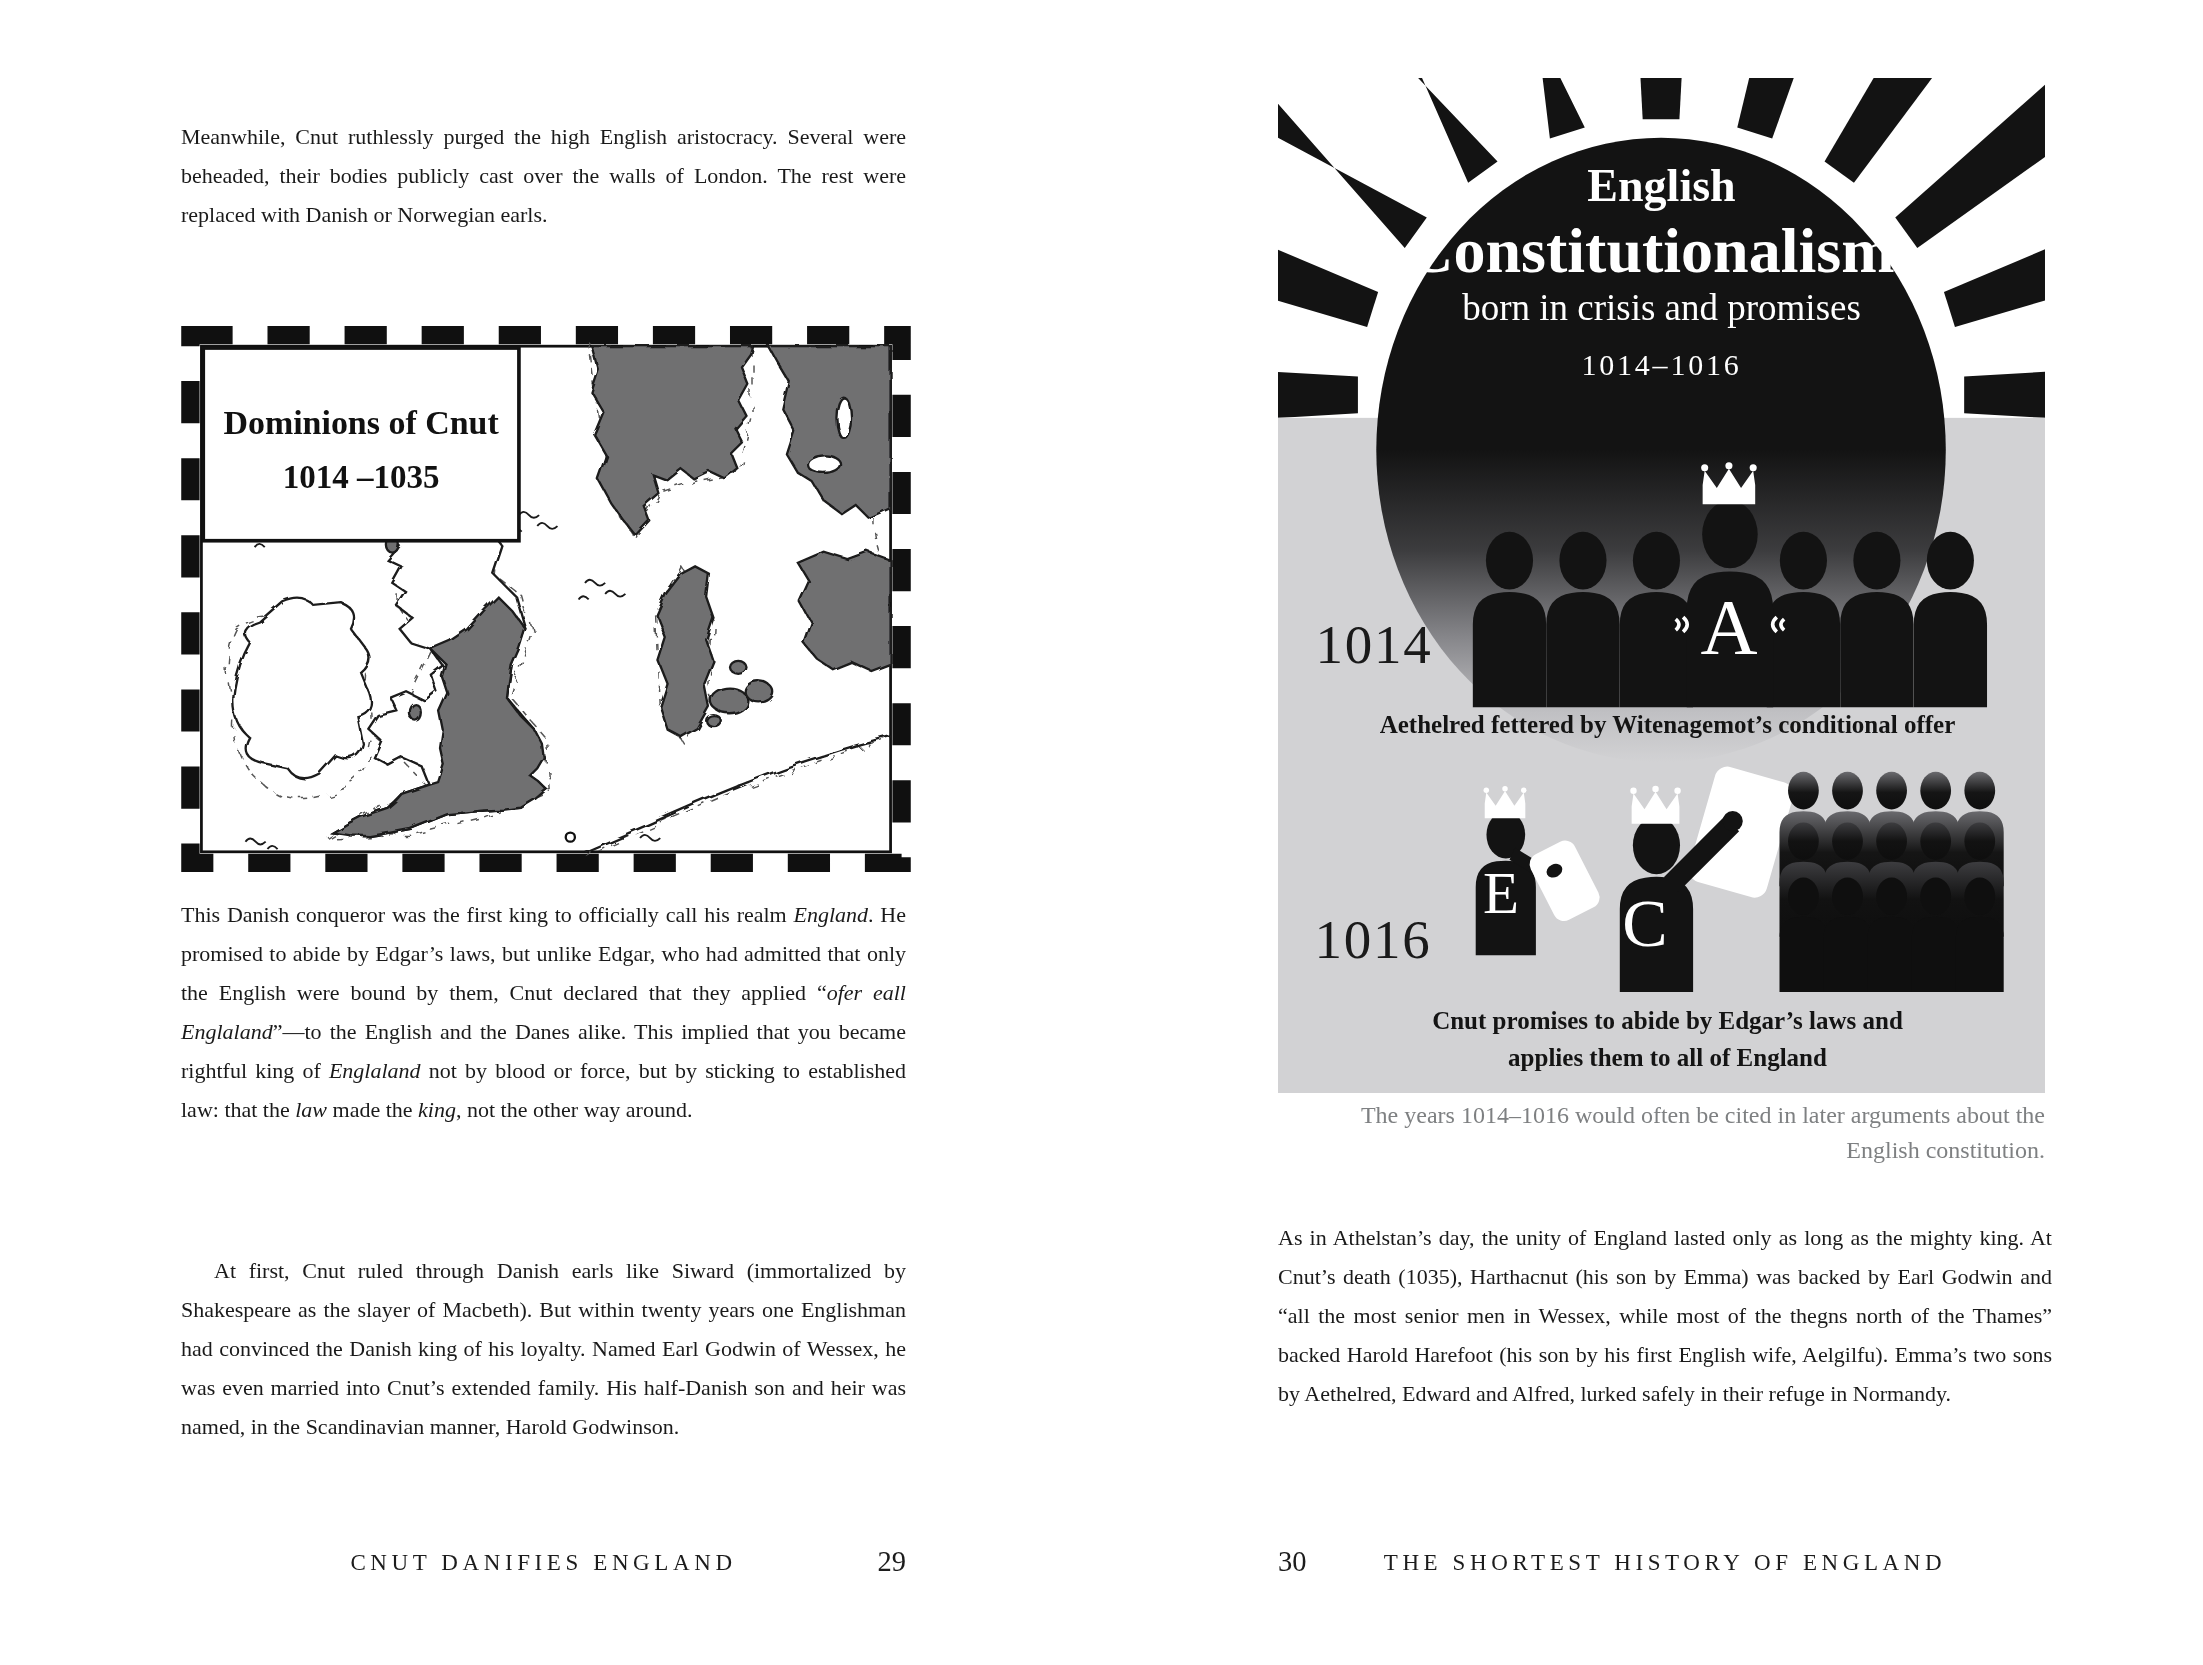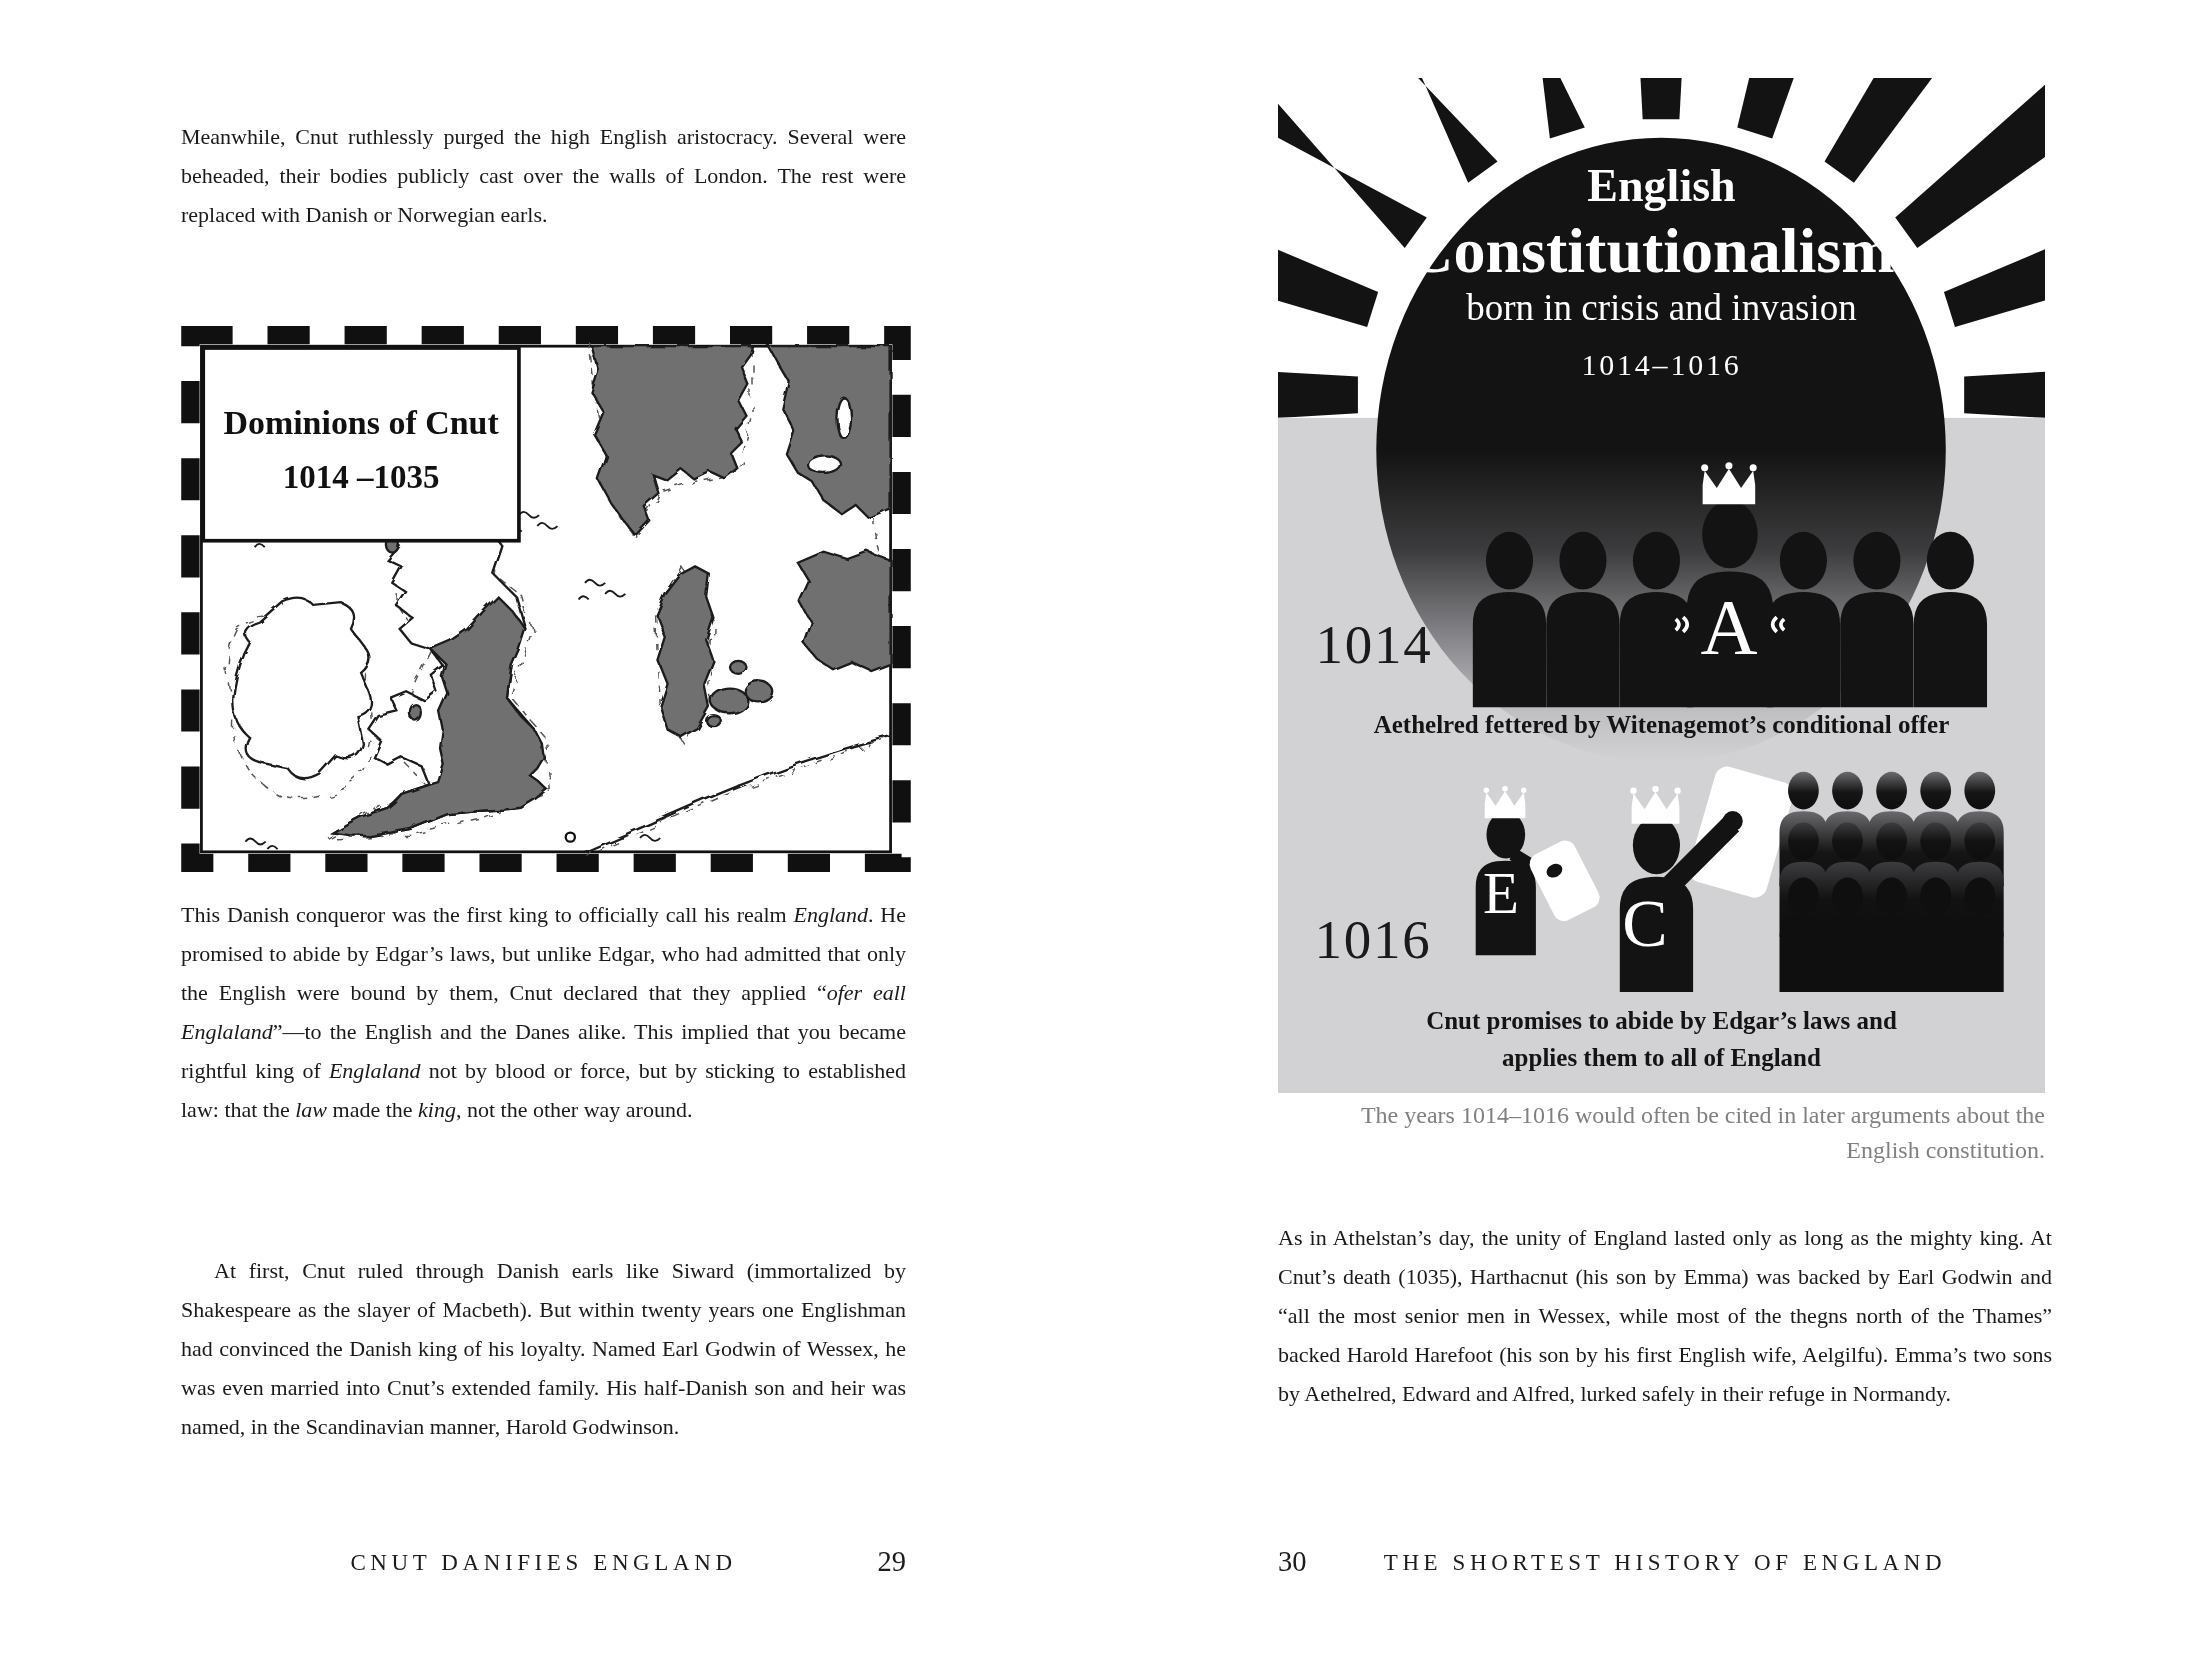--- a/index.html
+++ b/index.html
@@ -16,21 +16,21 @@
   .panel{position:absolute;left:1278px;top:78px;width:876px;height:1015px;}
   .panel svg{position:absolute;left:0;top:0;}
   .ig-text{position:absolute;left:0;width:767px;text-align:center;color:#ffffff;}
   .ig-t1{top:81px;font-size:46px;font-weight:bold;}
   .ig-t2{top:136px;font-size:64px;font-weight:bold;}
   .ig-sub{top:208px;font-size:37px;}
   .ig-years{top:270px;font-size:30px;letter-spacing:2.8px;}
   .ig-year-label{position:absolute;transform:translate(-50%,-50%);font-size:55px;color:#1a1a1a;letter-spacing:1.8px;margin-top:32px;}
   .chest-letter{position:absolute;transform:translate(-50%,-50%);color:#ffffff;font-weight:normal;}
   .ig-caption{position:absolute;left:0;width:767px;text-align:center;font-weight:bold;
-              font-size:25px;color:#141414;}
+              font-size:25px;color:#141414;padding-left:6px;}
   .fig-caption{position:absolute;left:1278px;top:1098px;width:767px;text-align:right;
                font-size:24px;line-height:35px;color:#7e8082;}
 </style>
 </head>
 <body>
 
 <div class="spread">
 
   <div>
 
@@ -248,21 +248,21 @@
             <use href="#person" transform="translate(620,995) scale(0.62)"></use>
             <use href="#person" transform="translate(668,995) scale(0.62)"></use>
             <use href="#person" transform="translate(716,995) scale(0.62)"></use>
             <use href="#person" transform="translate(764,995) scale(0.62)"></use>
           </g>
         </g>
       </svg>
 
       <div class="ig-text ig-t1">English</div>
       <div class="ig-text ig-t2">Constitutionalism:</div>
-      <div class="ig-text ig-sub">born in crisis and invasion</div>
+      <div class="ig-text ig-sub">born in crisis and promises</div>
       <div class="ig-text ig-years">1014–1016</div>
 
       <div class="ig-year-label" style="left:96px;top:534px;">1014</div>
       <div class="ig-year-label" style="left:95px;top:829px;">1016</div>
 
       <div class="chest-letter" style="left:451px;top:549px;font-size:79px;">A</div>
       <div class="chest-letter" style="left:223px;top:815px;font-size:59px;">E</div>
       <div class="chest-letter" style="left:367px;top:845px;font-size:68px;">C</div>
 
       <div class="ig-caption" style="top:633px;">Aethelred fettered by Witenagemot’s conditional offer</div>

